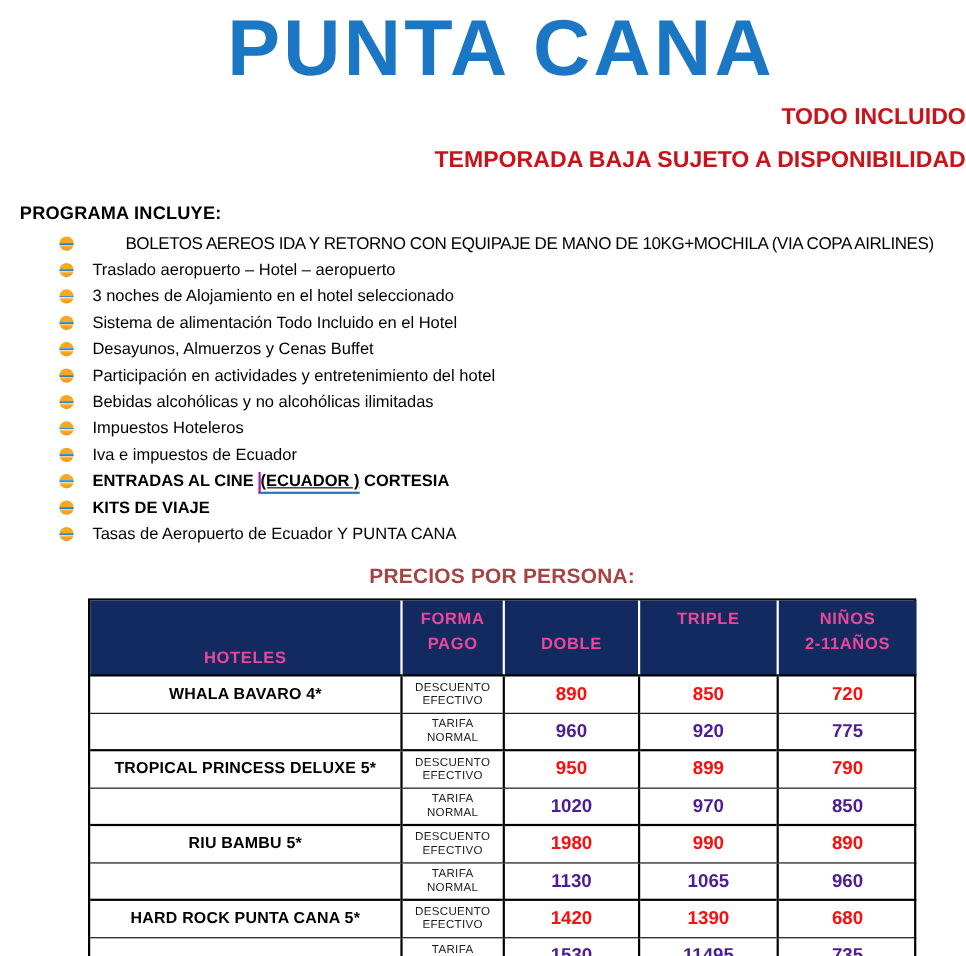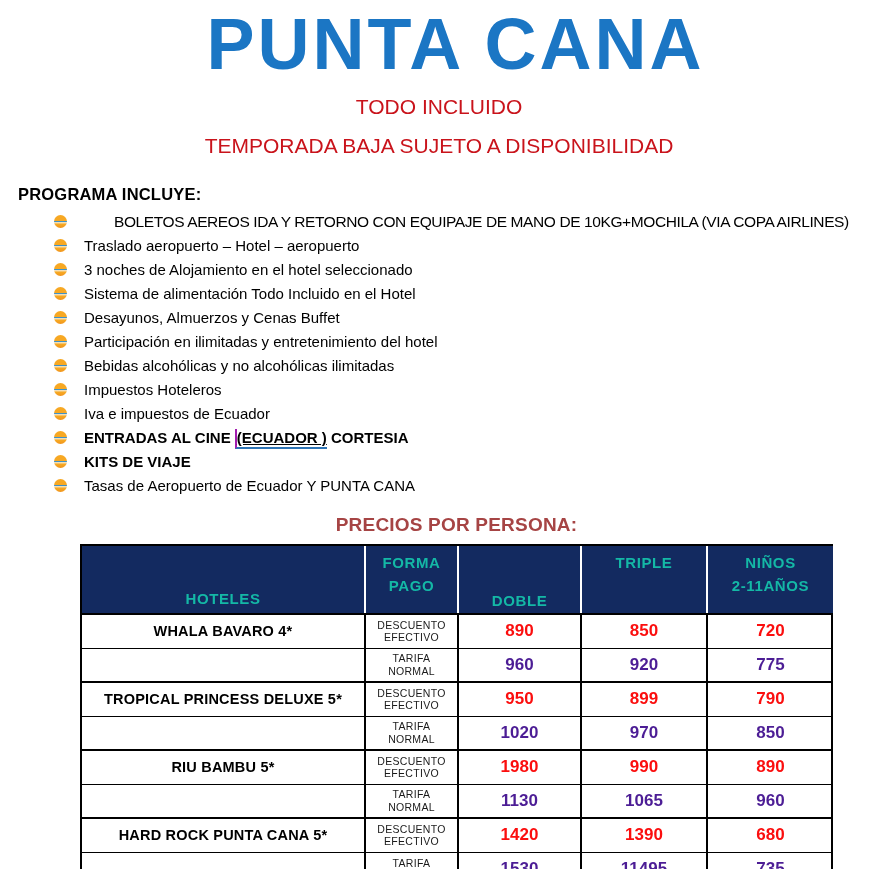--- a/index.html
+++ b/index.html
@@ -10,22 +10,22 @@
     font-family: "Liberation Sans", sans-serif;
   }
   .page { width: 878px; height: 869px; position: relative; }
 
   .title {
     text-align: center; color: var(--title-blue);
     font-weight: bold; font-size: 72px; line-height: 1.06;
     letter-spacing: 3px; margin: 6px 0 2px 0; padding-left: 33px;
   }
   .sub {
-    text-align: center; color: var(--subtitle-red);
-    font-weight: normal; font-size: 21px; line-height: 1.26; margin-top: 12px;
+    text-align: right; color: var(--subtitle-red);
+    font-weight: bold; font-size: 21px; line-height: 1.26; margin-top: 12px;
   }
 
   .program { margin: 26px 0 0 18px; }
   .program-heading { font-size: 16.5px; font-weight: bold; margin-bottom: 6px; letter-spacing: 0.2px; }
   .li { display: flex; align-items: flex-start; margin-left: 36px; min-height: 24px; }
   .bullet {
     flex: none; width: 13px; height: 13px; border-radius: 50%;
     margin: 5px 17px 0 0;
     background: linear-gradient(180deg,
       #F7A823 0%, #F7A823 44%,
@@ -43,30 +43,30 @@
   }
 
   .prices-wrap { width: 753px; margin: 16px 0 0 80px; }
   .prices-heading {
     text-align: center; color: var(--precios-red);
     font-weight: bold; font-size: 19px; margin-bottom: 8px; letter-spacing: 0.2px;
   }
   .tbl-wrap { border: 2px solid #000; }
   table { border-collapse: collapse; width: 100%; table-layout: fixed; }
   thead th {
-    background: var(--table-navy); color: #14b8a6;
+    background: var(--table-navy); color: #ec4899;
     height: 68px; padding: 5px 2px 0 2px;
     border-right: 2px solid #fff; border-bottom: 2px solid #000;
     font-size: 15px; font-weight: bold; letter-spacing: 0.6px;
     vertical-align: top; line-height: 1.55; text-align: center;
   }
   thead th:last-child { border-right: none; }
   .c0 { width: 283px; vertical-align: bottom; padding-bottom: 3px; }
   .c1 { width: 93px; }
-  .c2 { width: 123px; vertical-align: bottom; padding-bottom: 1px; }
+  .c2 { width: 123px; vertical-align: bottom; padding-bottom: 16px; }
   .c3 { width: 126px; }
   .c4 { width: 126px; }
 
   tbody td {
     height: 34px; padding: 4px; text-align: center; vertical-align: middle;
     border-right: 2px solid #000; border-top: 1px solid #000;
   }
   tbody td:last-child { border-right: none; }
   tbody tr.discount td { border-top: 2px solid #000; }
   tbody tr.first td { border-top: none; }
@@ -101,21 +101,21 @@
         <div class="li">
           <span class="bullet"></span>
           <span class="li-text">Sistema de alimentación Todo Incluido en el Hotel</span>
         </div>
         <div class="li">
           <span class="bullet"></span>
           <span class="li-text">Desayunos, Almuerzos y Cenas Buffet</span>
         </div>
         <div class="li">
           <span class="bullet"></span>
-          <span class="li-text">Participación en ilimitadas y entretenimiento del hotel</span>
+          <span class="li-text">Participación en actividades y entretenimiento del hotel</span>
         </div>
         <div class="li">
           <span class="bullet"></span>
           <span class="li-text">Bebidas alcohólicas y no alcohólicas ilimitadas</span>
         </div>
         <div class="li">
           <span class="bullet"></span>
           <span class="li-text">Impuestos Hoteleros</span>
         </div>
         <div class="li">

